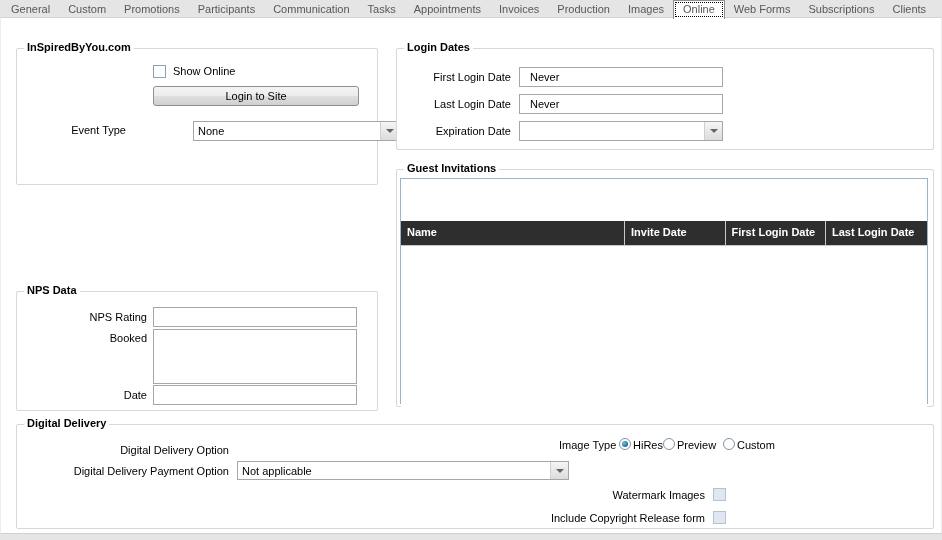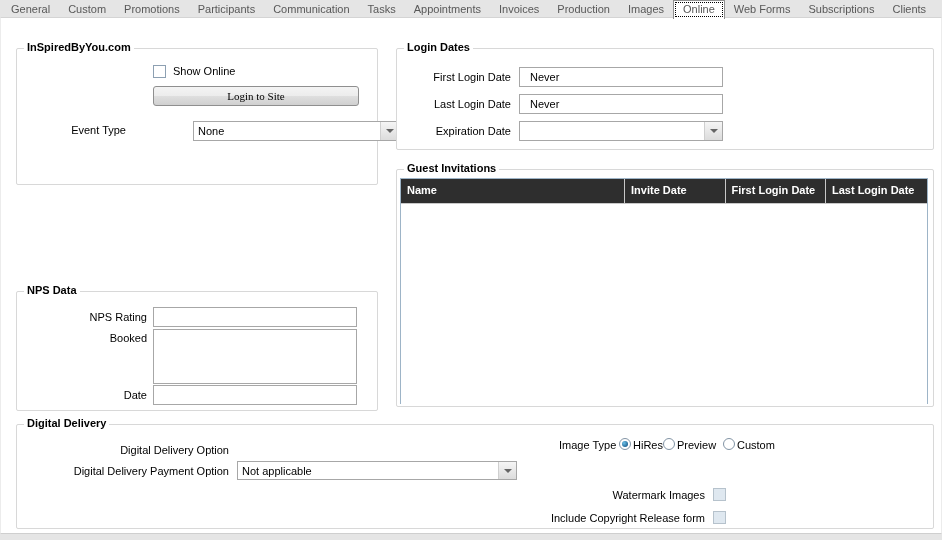--- a/index.html
+++ b/index.html
@@ -49,21 +49,21 @@
   .cb { position:absolute; width:11px; height:11px; border:1px solid #8da0b2; background:#fff; }
   .cb.disabled { border-color:#b6c2cc; background:#dfe8f0; }
 
   .radio { position:absolute; width:10px; height:10px; border:1px solid #8294a5;
            border-radius:50%; background:#fff; }
   .radio.checked::after { content:""; position:absolute; left:2px; top:2px; width:6px; height:6px;
            border-radius:50%; background:radial-gradient(circle at 35% 35%, #6cc1e8, #1e6191 75%); }
 
   
   .grid { position:absolute; box-sizing:border-box; border:1px solid #9db4c7; background:#fff; }
-  .grid-head { display:flex; height:24px; background:#2e2e2e; border-bottom:1px solid #c8c8c8; }
+  .grid-head { display:flex; height:24px; background:#2e2e2e; border-bottom:1px solid #c8c8c8;margin-top:42px; }
   .grid-th { box-sizing:border-box; color:#fff; font-weight:bold; line-height:23px; padding:0 6px;
              border-right:1px solid #c8c8c8; overflow:hidden; white-space:nowrap; }
   .grid-th:last-child { border-right:none; }
   .grid-body { background:#fff; }
 </style>
 </head>
 <body>
 
 <div class="screen">
 
@@ -84,21 +84,21 @@
     <div class="tab">Web Forms</div>
     <div class="tab">Subscriptions</div>
     <div class="tab">Clients</div>
     <div class="tab">Notes</div>
   </div>
 
   <div class="groupbox" style="left:16px; top:48px; width:362px; height:137px;">
     <span class="gb-title">InSpiredByYou.com</span>
     <span class="cb" style="left:136px; top:16px;"></span>
     <span class="lbl" style="left:156px; top:16px;">Show Online</span>
-    <button class="btn" style="left:136px; top:37px; width:206px; height:20px;font-family:Liberation Serif, serif;">Login to Site</button>
+    <button class="btn" style="left:136px; top:37px; width:206px; height:20px;">Login to Site</button>
     <span class="lbl right" style="right:251px; top:75px;">Event Type</span>
     <div class="combo" style="left:136px; top:72px; width:206px; height:20px;margin-left:40px;">
       <span>None</span>
       <span class="combo-btn">
         <span class="arr"></span>
       </span>
     </div>
   </div>
 
 
@@ -139,21 +139,21 @@
       <div class="grid-body" style="height:200px;"></div>
     </div>
   </div>
 
   <div class="groupbox" style="left:16px; top:424px; width:918px; height:105px;">
     <span class="gb-title">Digital Delivery</span>
 
     <span class="lbl right" style="right:704px; top:19px;">Digital Delivery Option</span>
 
     <span class="lbl right" style="right:704px; top:40px;">Digital Delivery Payment Option</span>
-    <div class="combo" style="left:220px; top:36px; width:280px; height:19px;">
+    <div class="combo" style="left:220px; top:36px; width:332px; height:19px;">
       <span>Not applicable</span>
       <span class="combo-btn">
         <span class="arr"></span>
       </span>
     </div>
 
     <span class="lbl" style="left:542px; top:14px;">Image Type</span>
     <span class="radio checked" style="left:602px; top:13px;"></span>
     <span class="lbl" style="left:616px; top:14px;">HiRes</span>
     <span class="radio" style="left:646px; top:13px;"></span>

